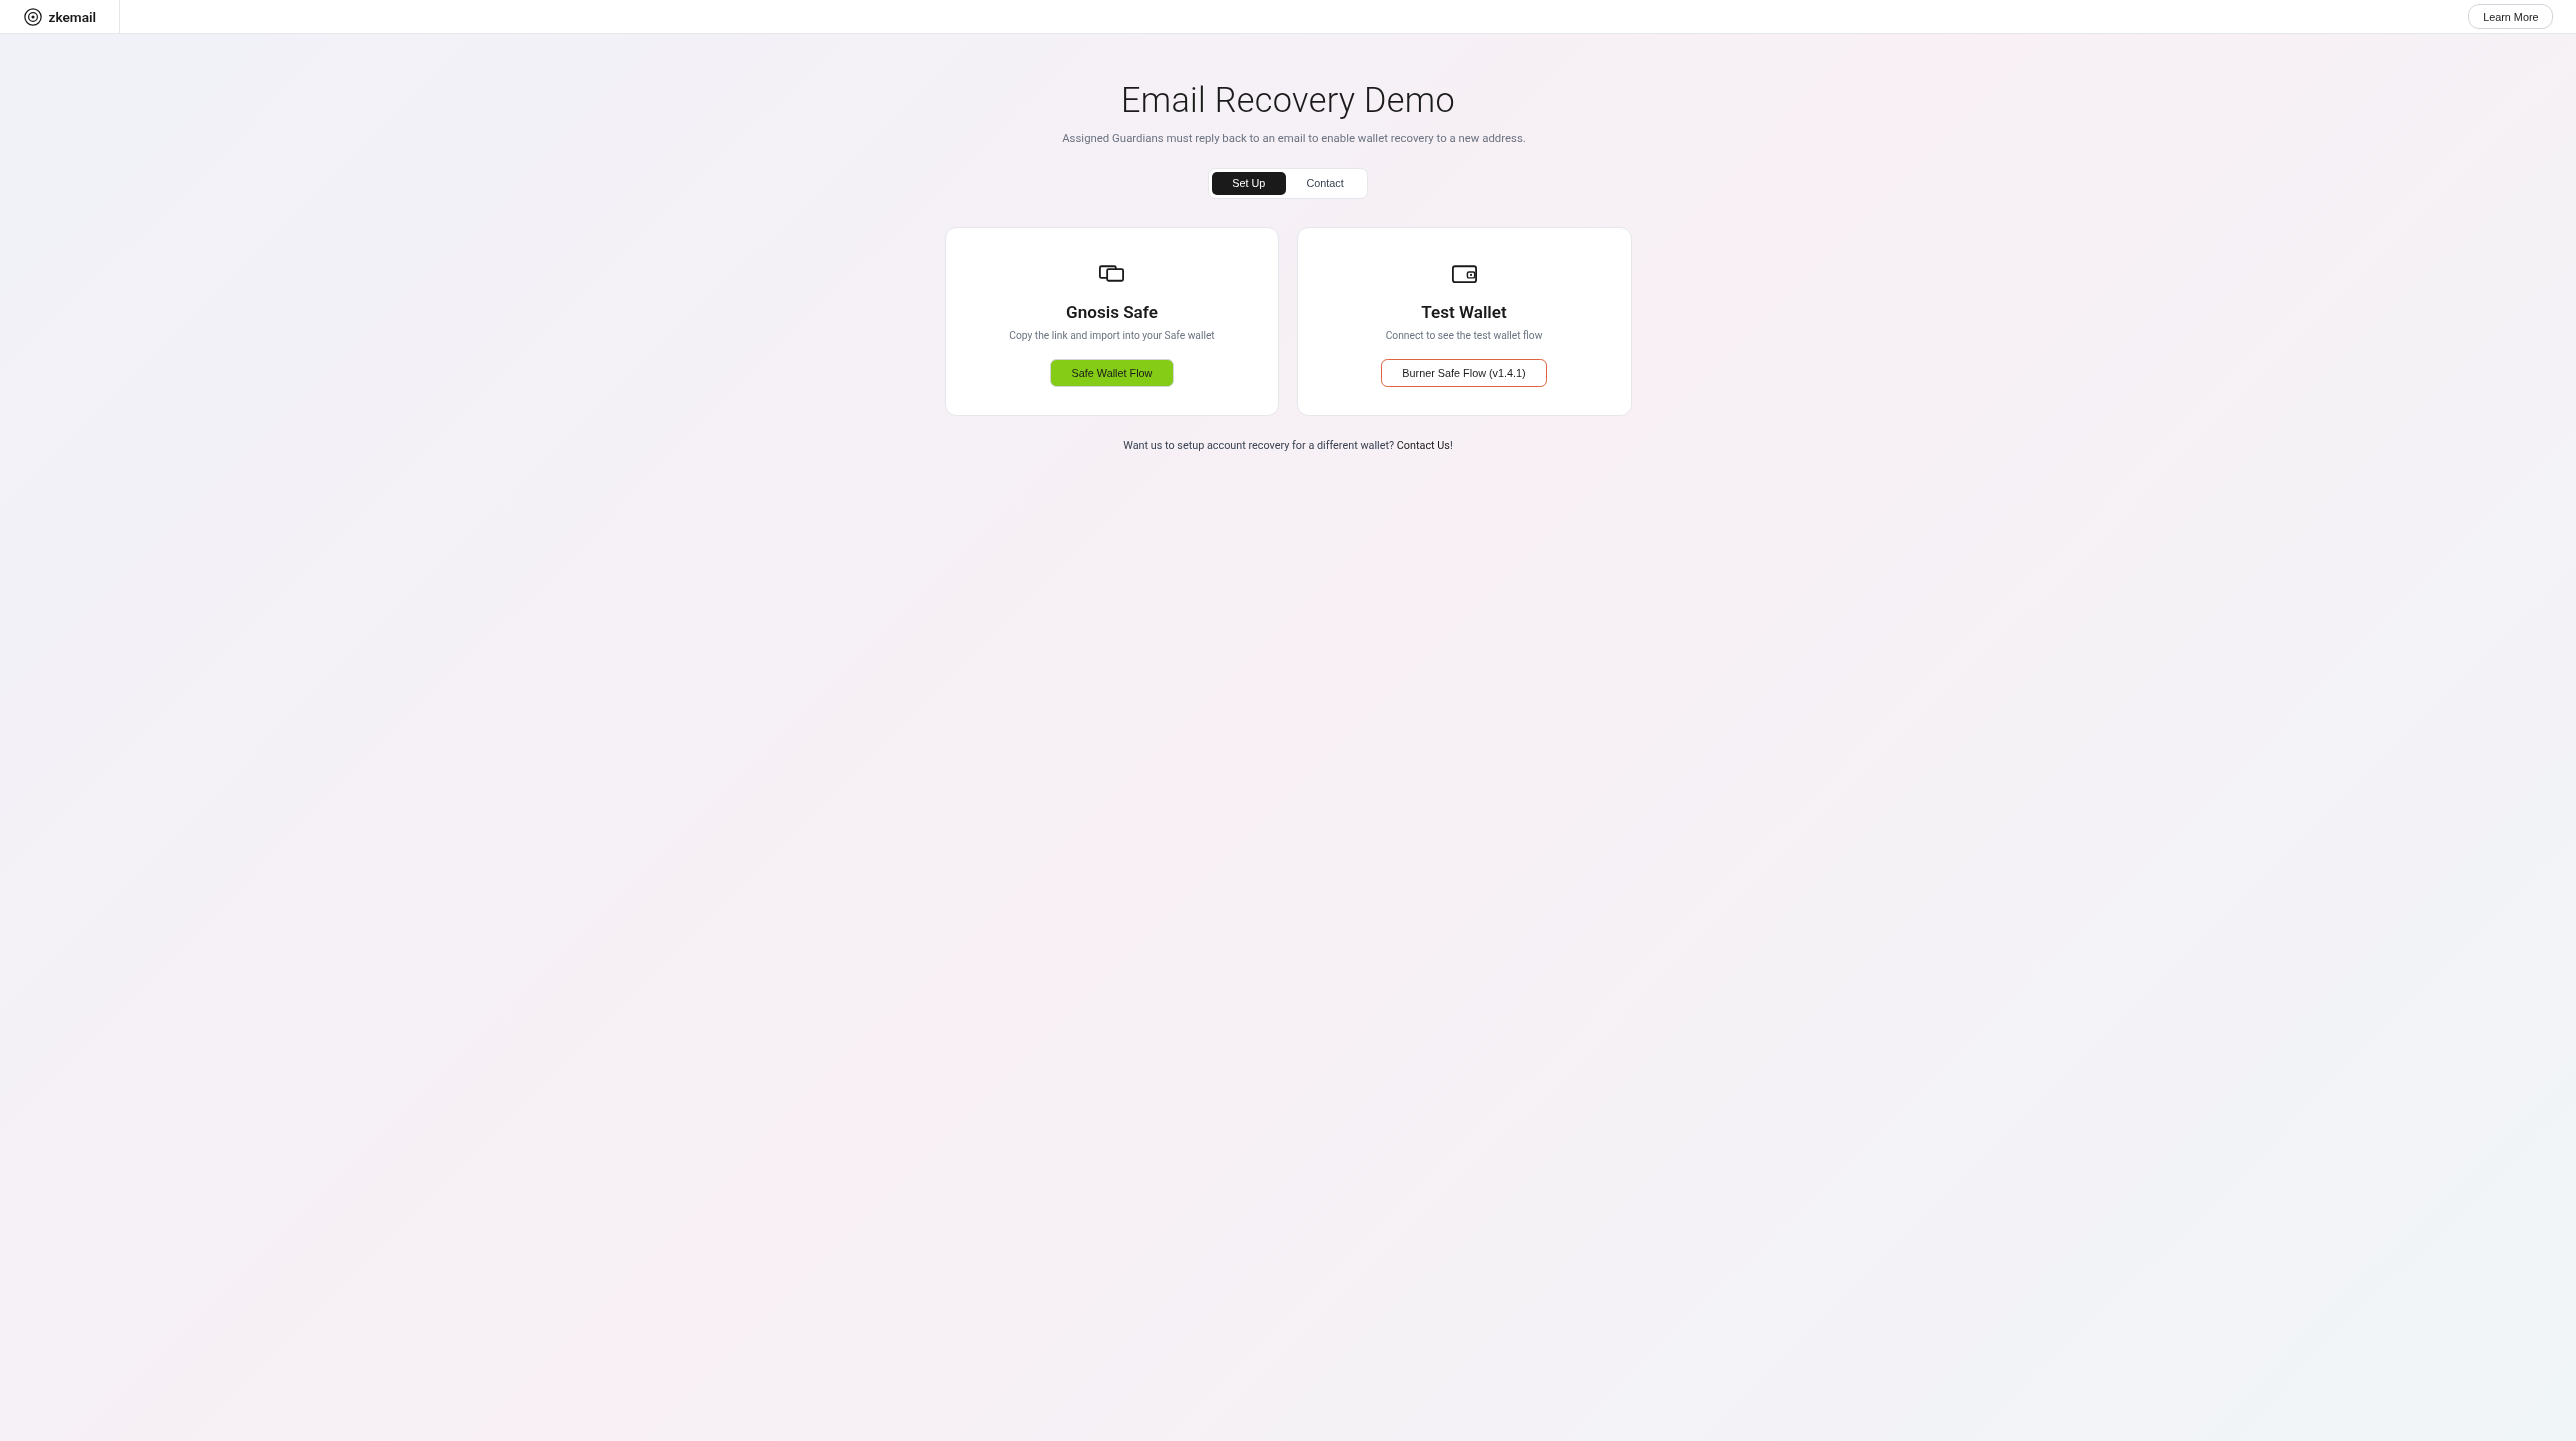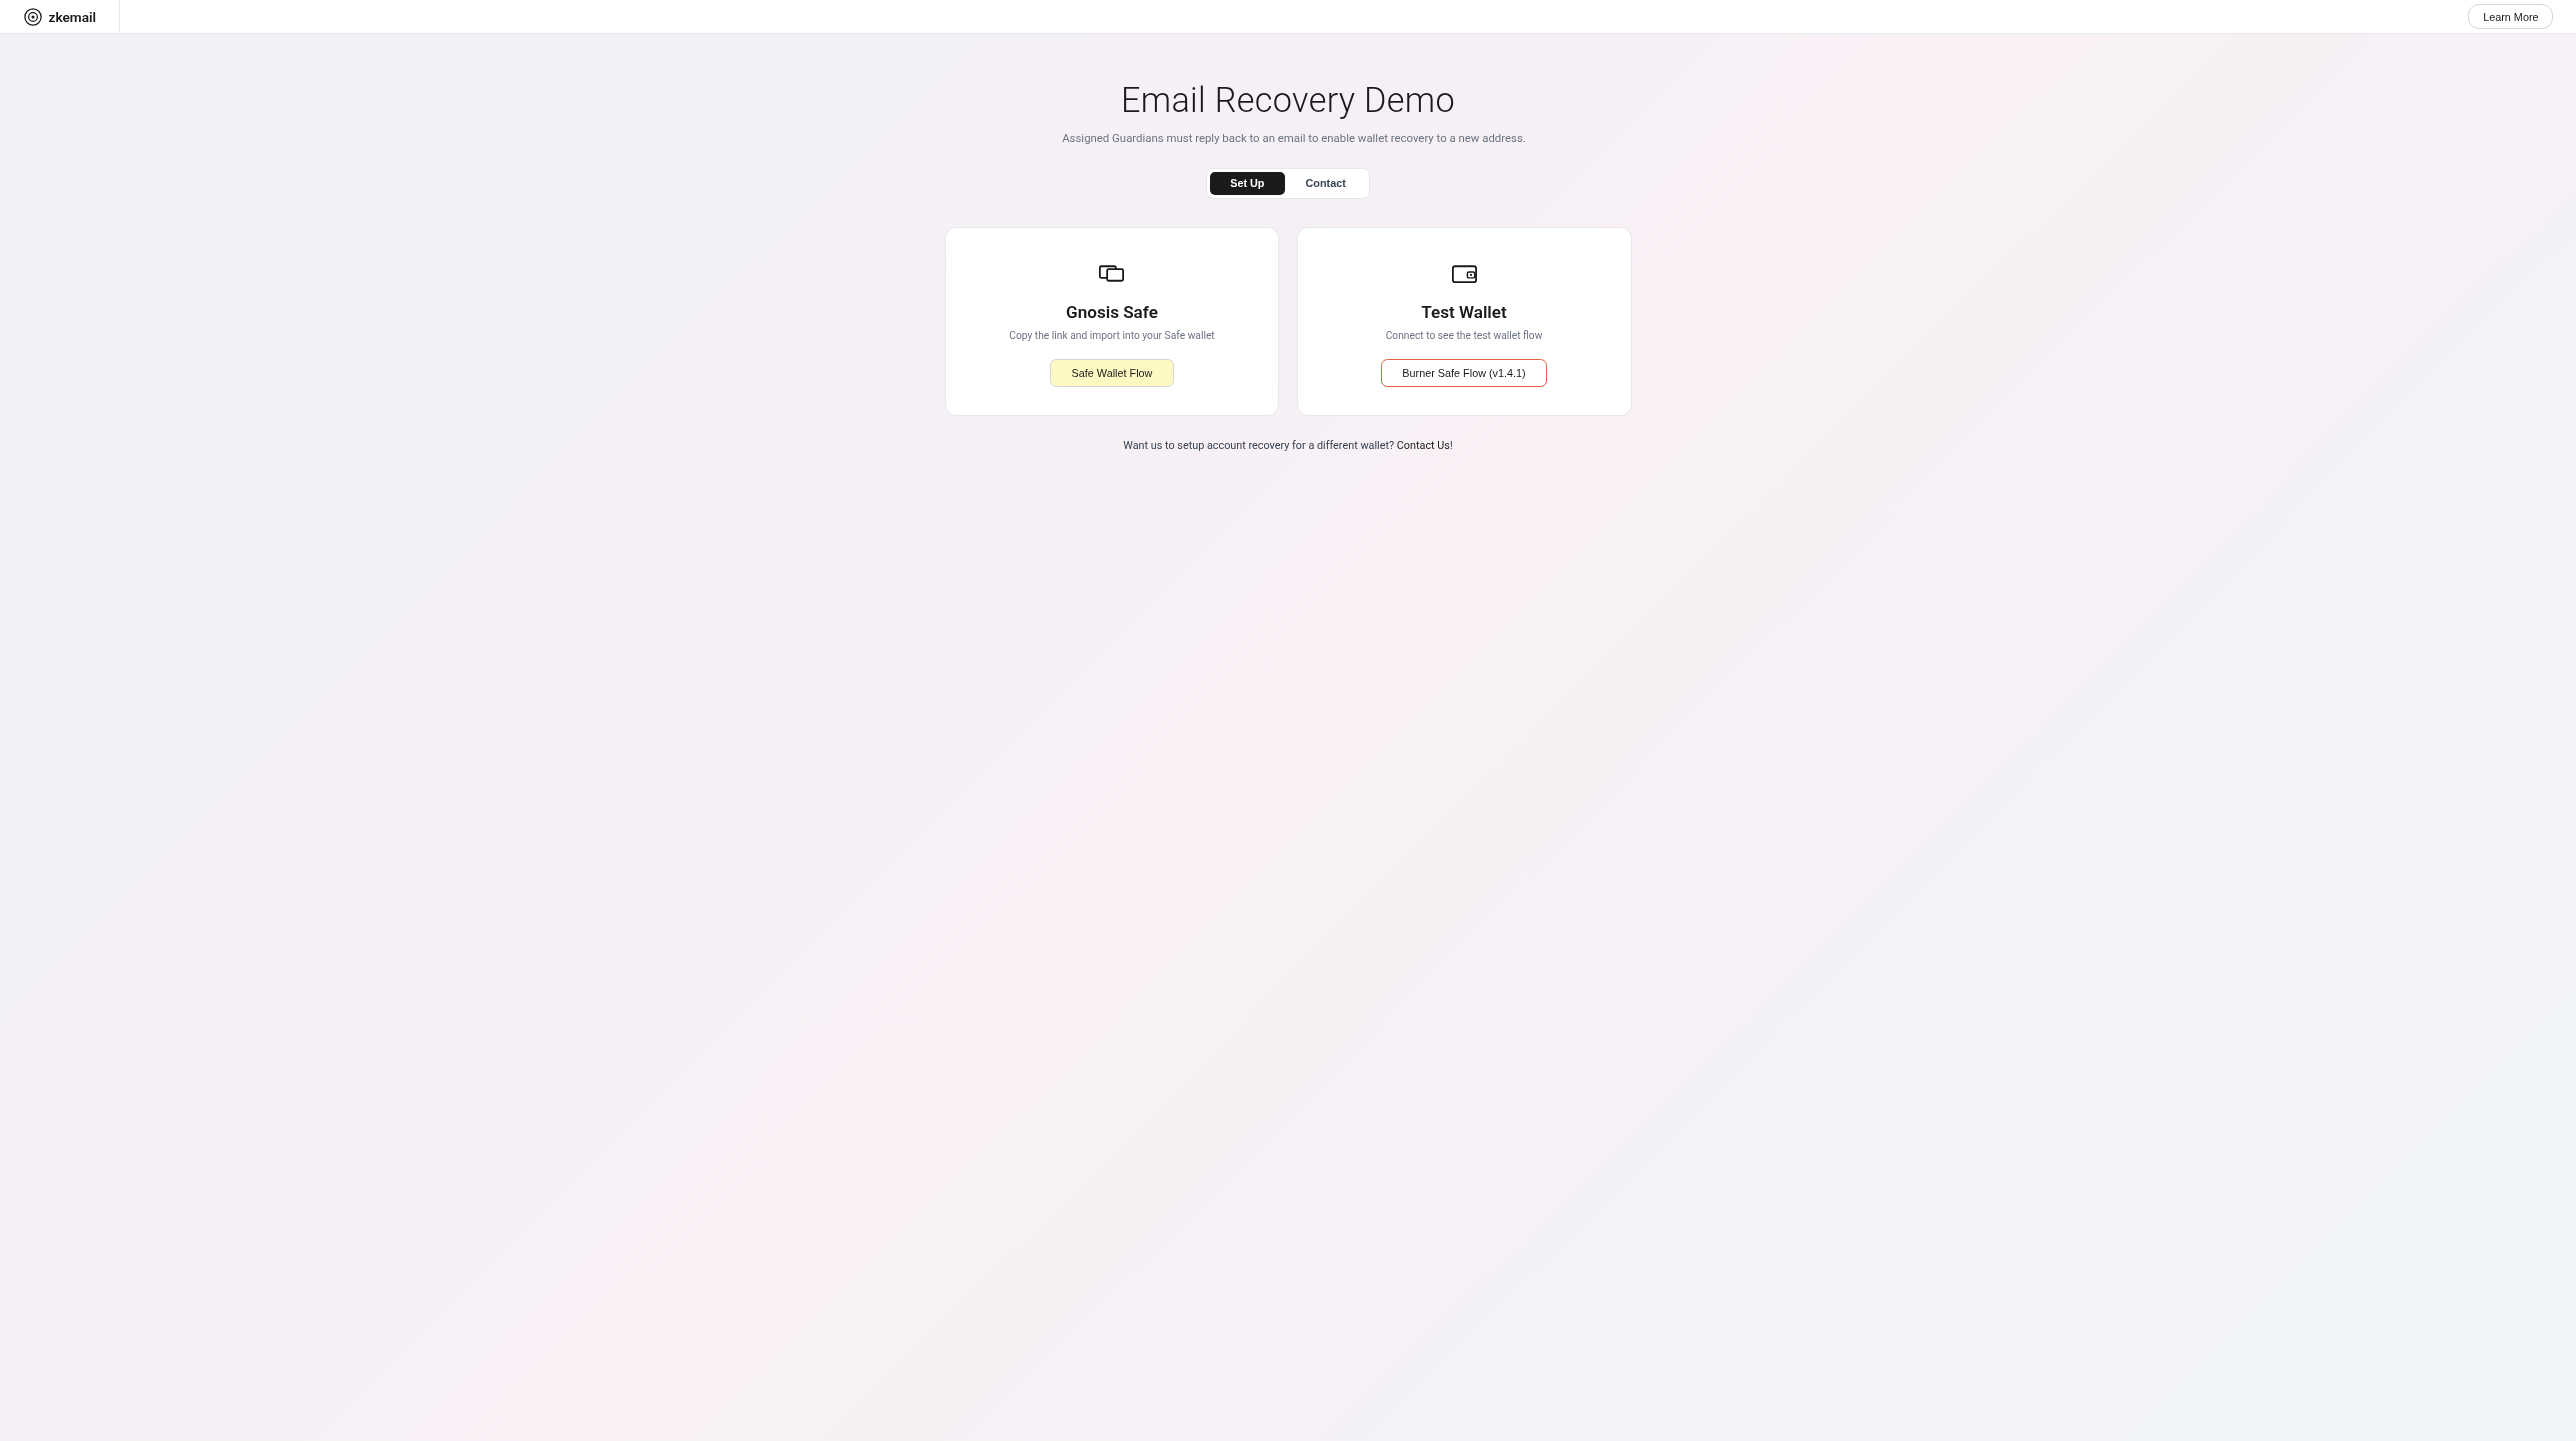--- a/index.html
+++ b/index.html
@@ -111,21 +111,21 @@
       margin-bottom: 2.5rem;
     }
 
     .toggle-btn {
       padding: 0.5rem 1.8rem;
       border-radius: 5px;
       border: none;
       font-size: 0.95rem;
       cursor: pointer;
       transition: background 0.15s;
-      font-weight: 700;
+      font-weight: 400;
     }
 
     .toggle-btn.active {
       background: #1a1a1a;
       color: #ffffff;
     }
 
     .toggle-btn.inactive {
       background: transparent;
       color: #374151;
@@ -169,21 +169,21 @@
     }
 
     .card-description {
       font-size: 0.9rem;
       color: #6b7280;
       margin-bottom: 1.5rem;
     }
 
     .card-btn {
       border: 0.7px solid #d1d5db;
-      background: #fef9c3;
+      background: #84cc16;
       color: #1a1a1a;
       padding: 0.6rem 1.8rem;
       border-radius: 6.4px;
       font-size: 0.95rem;
       cursor: pointer;
       font-weight: 500;
       min-width: 114px;
     }
 
     .card-btn.highlighted {

